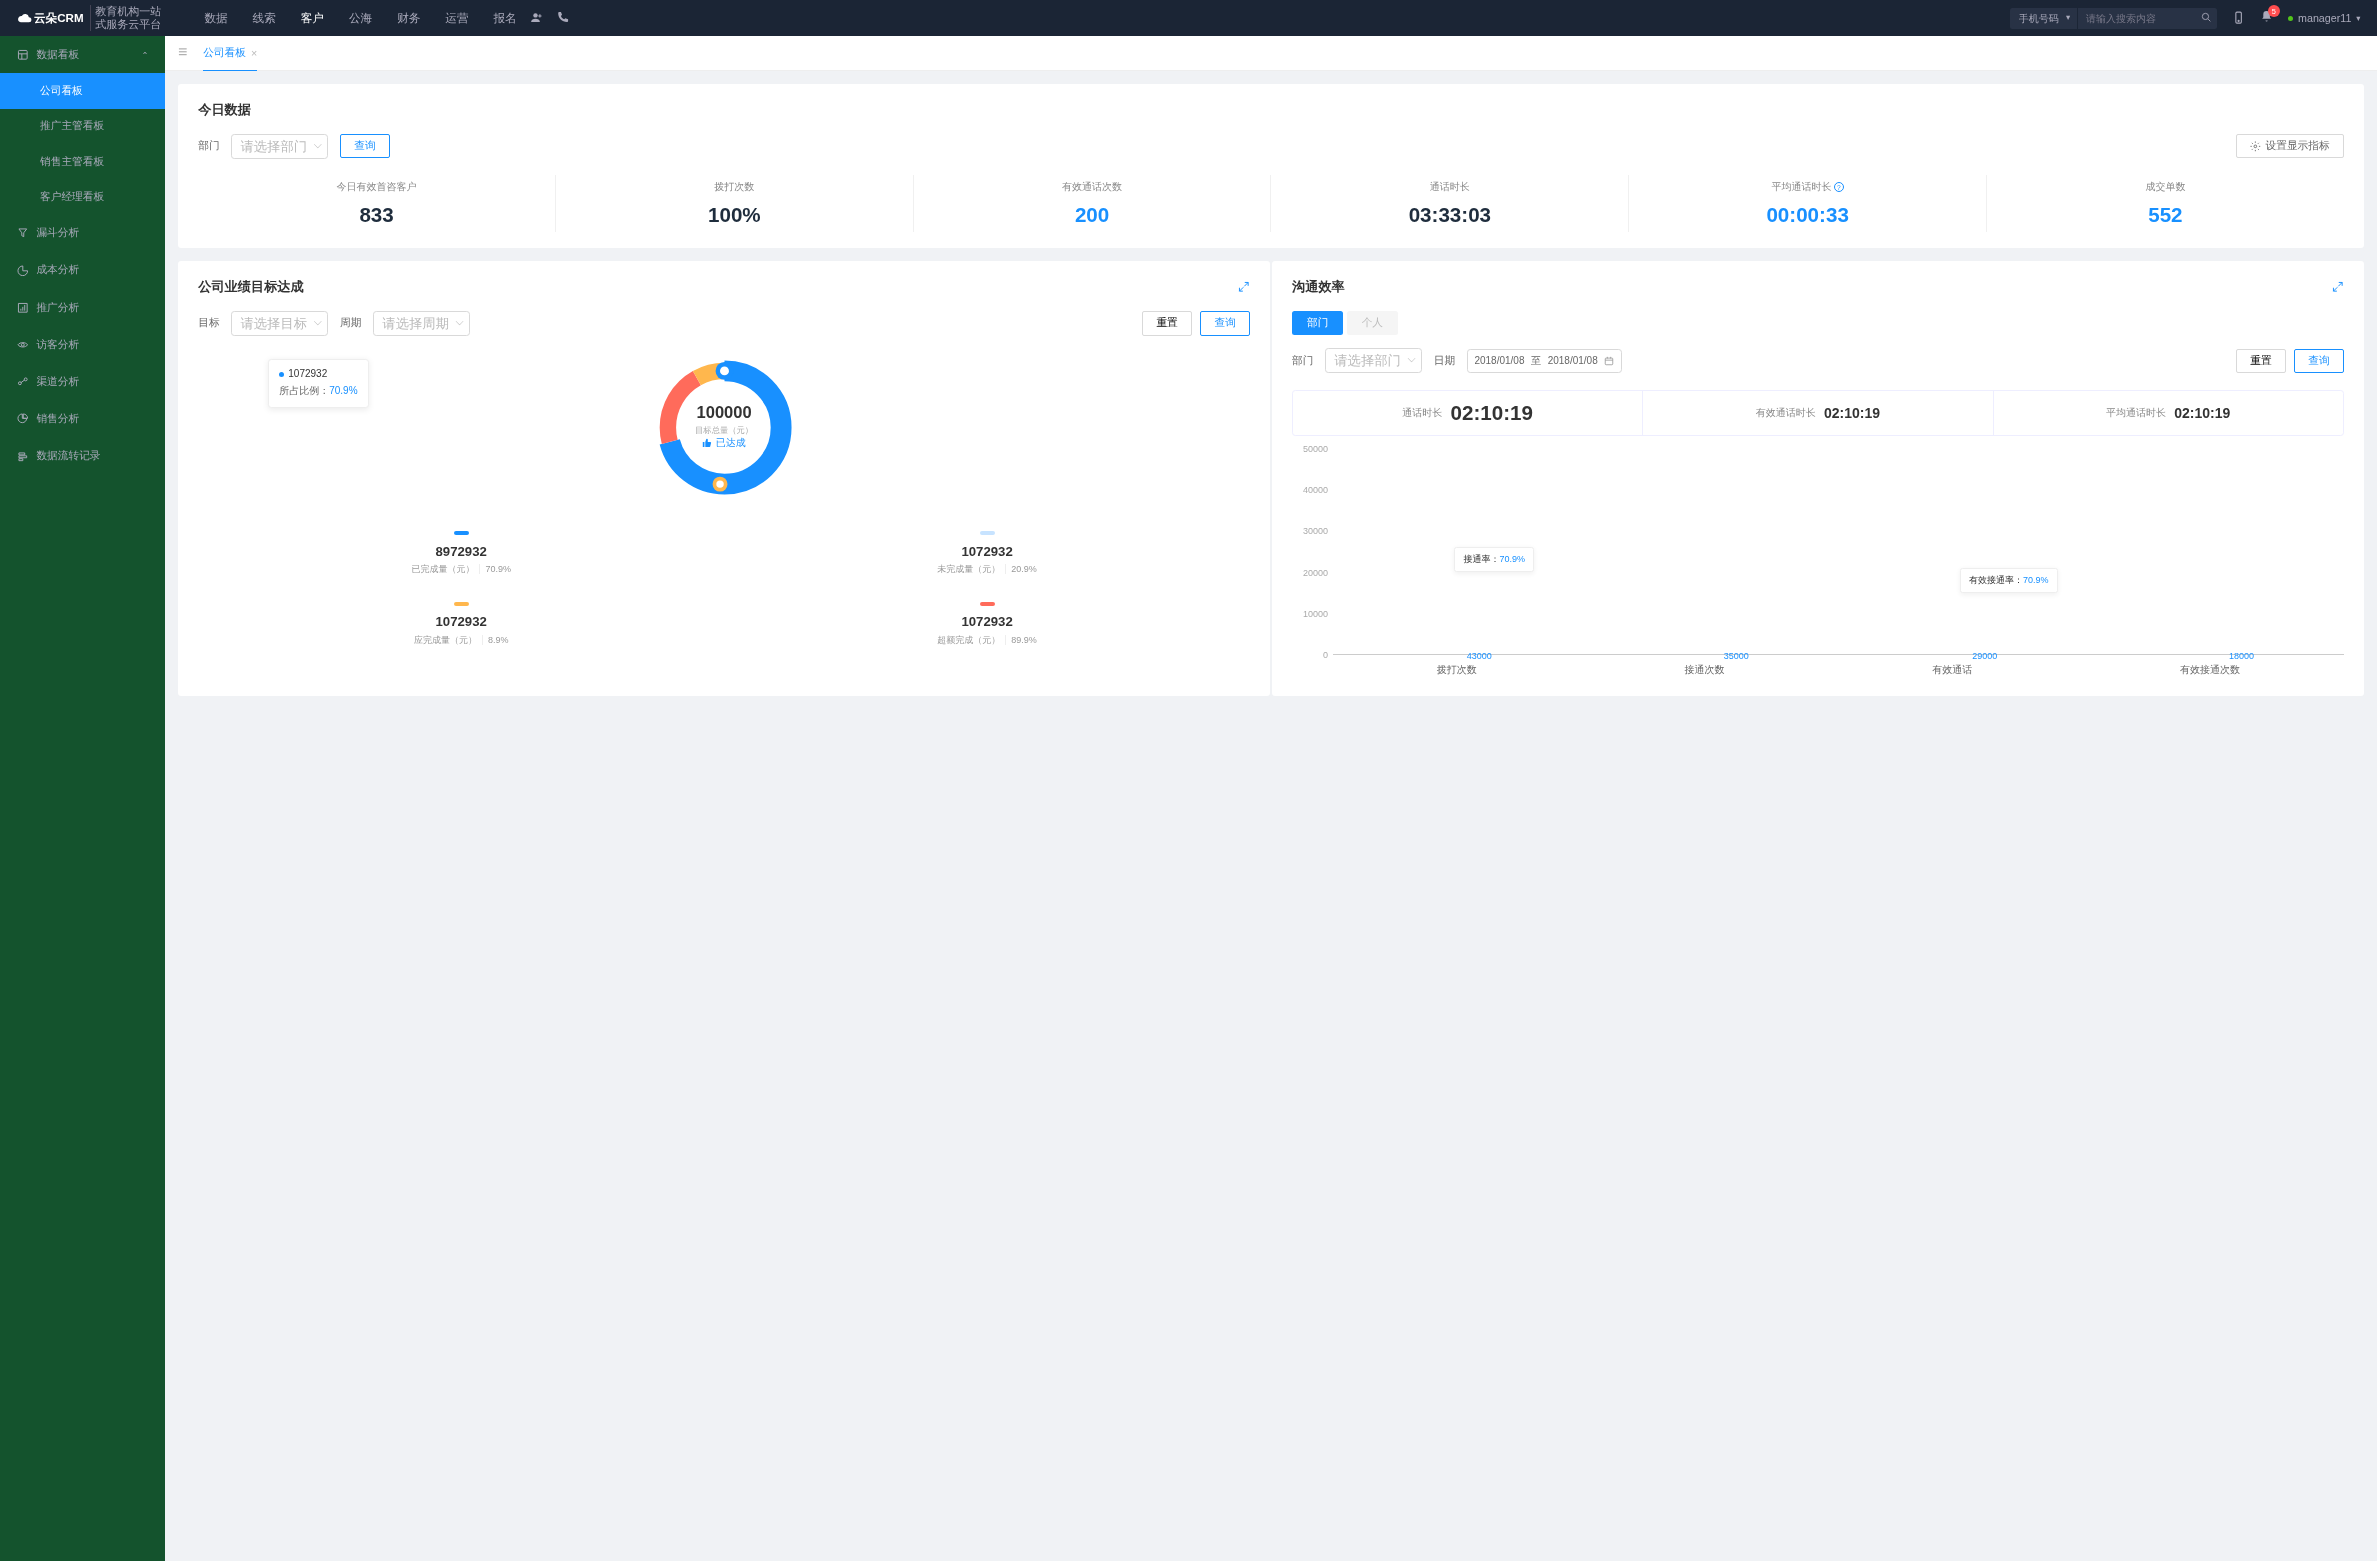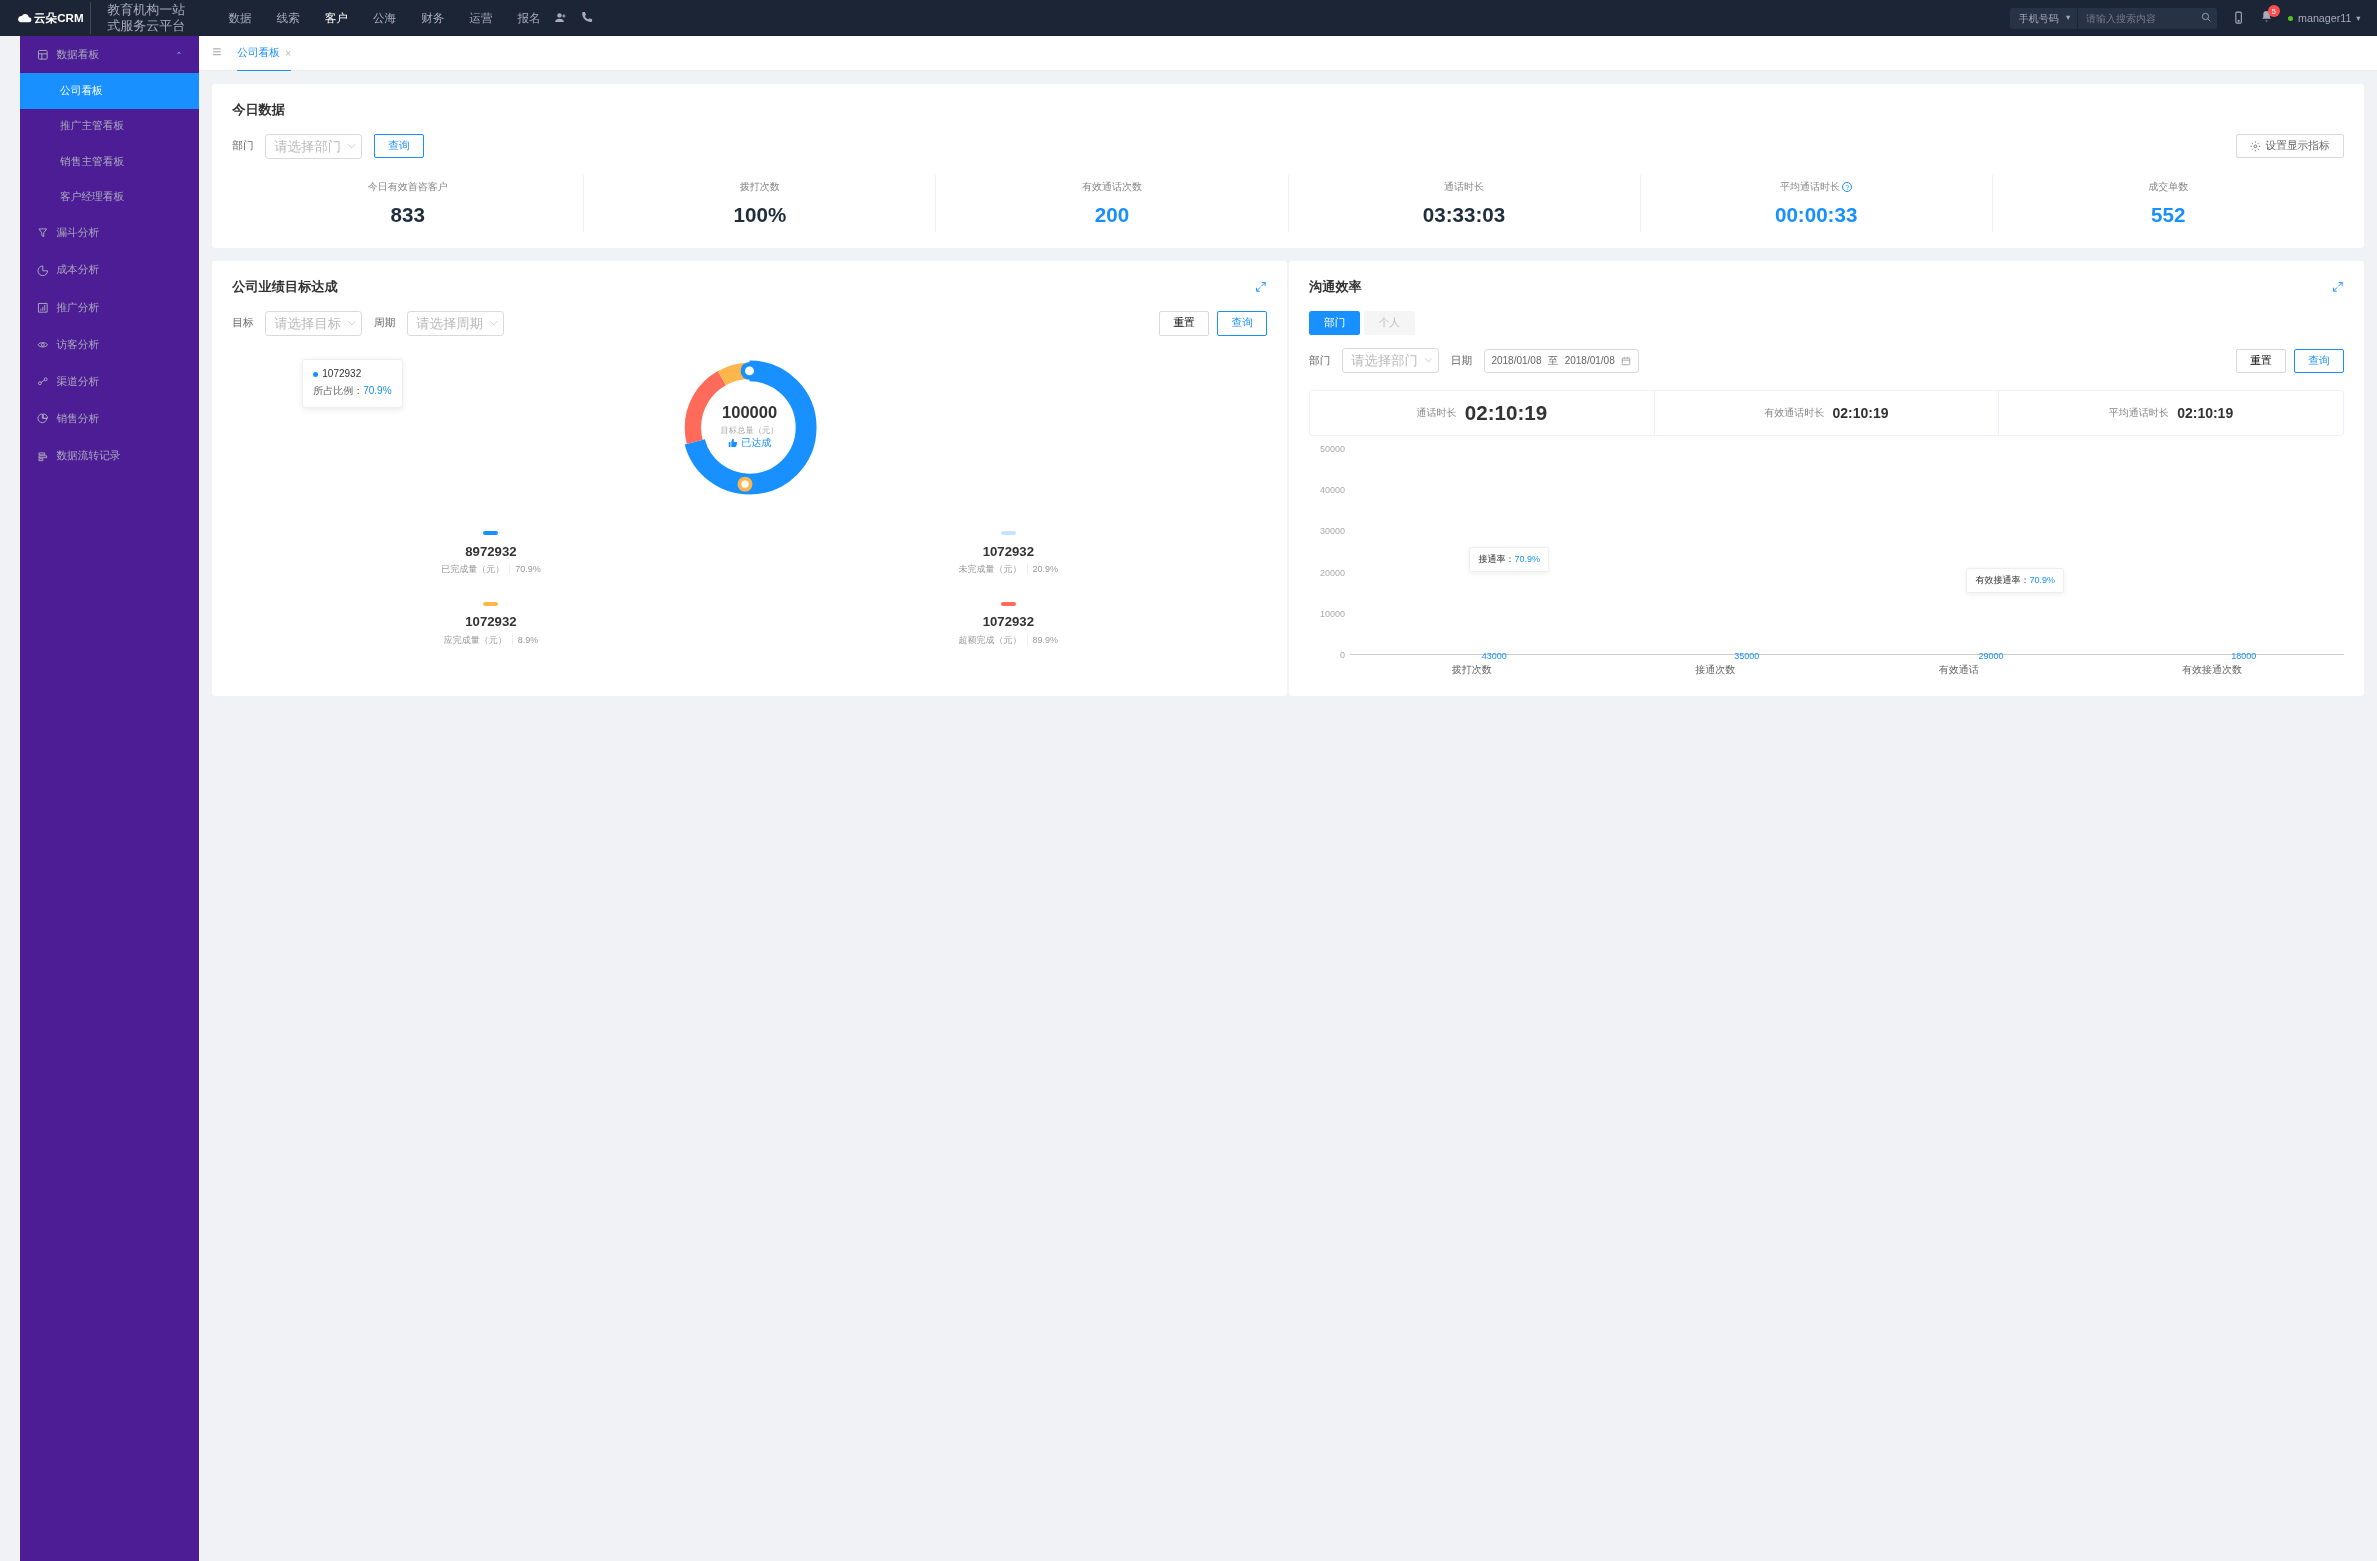--- a/index.html
+++ b/index.html
@@ -2,41 +2,41 @@
 <html style="font-size:13.2px"><head>
 <meta charset="utf-8">
 <style>
 * { margin: 0; padding: 0; box-sizing: border-box; }
 body { font-family: -apple-system, "PingFang SC", "Microsoft YaHei", sans-serif; background: #f0f2f5; font-size: 10.7px; color: #333; }
 
 
 .header { height: 36px; background: #1b2535; display: flex; align-items: center; padding: 0 16.5px; gap: 13.2px; }
 .logo { display: flex; align-items: center; gap: 6.6px; color: #fff; }
 .logo-main { font-weight: bold; font-size: 11.6px; display: flex; align-items: center; }
-.logo-sub { font-size: 13px; color: #aab; line-height: 1.2; border-left: 0.8px solid #445; padding-left: 16px; }
+.logo-sub { font-size: 11px; color: #aab; line-height: 1.2; border-left: 0.8px solid #445; padding-left: 4px; }
 .nav { display: flex; gap: 25px; margin-left: 30px; }
 .nav-item { color: #aab; font-size: 11.6px; cursor: pointer; }
 .nav-item.active { color: #fff; }
 .hdr-right { margin-left: auto; display: flex; align-items: center; gap: 15px; }
 .hdr-icon { width: 13.2px; height: 13.2px; color: #aab; cursor: pointer; }
 .search-group { display: flex; align-items: center; }
 .search-select { background: #283245; color: #aab; border: none; padding: 5px 18px 5px 8.3px; font-size: 10px; border-radius: 2.5px 0 0 2.5px; appearance: none; position: relative; }
 .search-wrap { position: relative; }
 .search-wrap::after { content: "▾"; position: absolute; right: 6.6px; top: 4.1px; color: #aab; font-size: 8.3px; pointer-events: none; }
 .search-input { background: #283245; border: none; color: #fff; padding: 5px 25px 5px 8.3px; font-size: 10px; width: 140px; border-radius: 0 2.5px 2.5px 0; border-left: 0.8px solid #1b2535; }
 .search-input::placeholder { color: #778; }
 .search-btn { position: absolute; right: 5px; top: 4.1px; color: #aab; background: none; border: none; cursor: pointer; }
 .badge-wrap { position: relative; }
 .badge { position: absolute; top: -5px; right: -6.6px; background: #ff4d4f; color: #fff; border-radius: 6.6px; min-width: 11.6px; height: 11.6px; font-size: 7.4px; display: flex; align-items: center; justify-content: center; padding: 0 2.5px; }
 .user { display: flex; align-items: center; gap: 5px; color: #aab; font-size: 10.7px; cursor: pointer; }
 .status-dot { width: 5px; height: 5px; background: #52c41a; border-radius: 50%; }
 
 
 .body { display: flex; height: calc(100vh - 36px); }
-.sidebar { width: 179px; background: #4c1d95; color: #aab; flex-shrink: 0; padding-top: 0; margin-left: 20px; }
+.sidebar { width: 165px; background: #14532d; color: #aab; flex-shrink: 0; padding-top: 0; }
 .side-group { padding: 11.6px 16.5px; display: flex; align-items: center; gap: 8.3px; cursor: pointer; font-size: 10.7px; }
 .side-group.header-group { justify-content: space-between; }
 .side-sub { padding: 10.7px 16.5px 10.7px 40px; cursor: pointer; font-size: 10.7px; }
 .side-sub.active { background: #1890ff; color: #fff; }
 .side-icon { width: 11.6px; height: 11.6px; flex-shrink: 0; }
 .chev { font-size: 8.3px; }
 
 .main { flex: 1; overflow: auto; display: flex; flex-direction: column; }
 .tabs { height: 35px; background: #fff; display: flex; align-items: center; padding: 0 11.6px; gap: 15px; border-bottom: 0.8px solid #eee; }
 .tab-menu { color: #999; cursor: pointer; }

